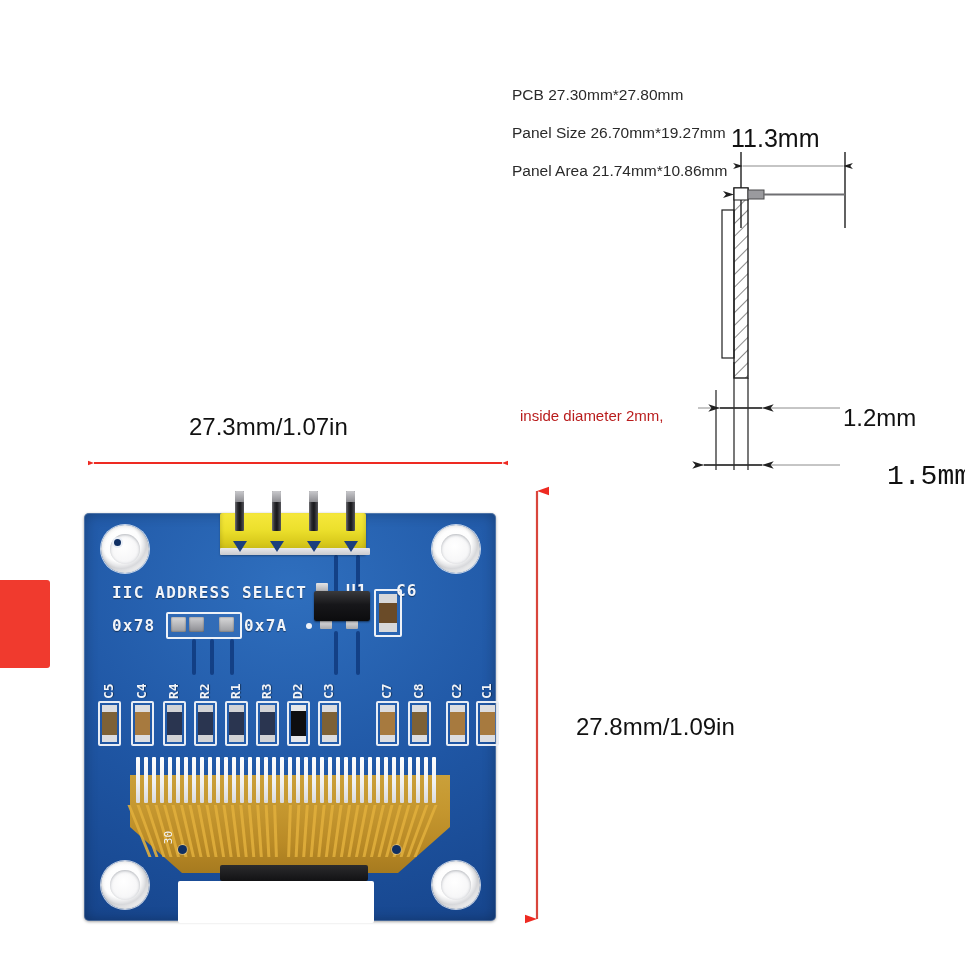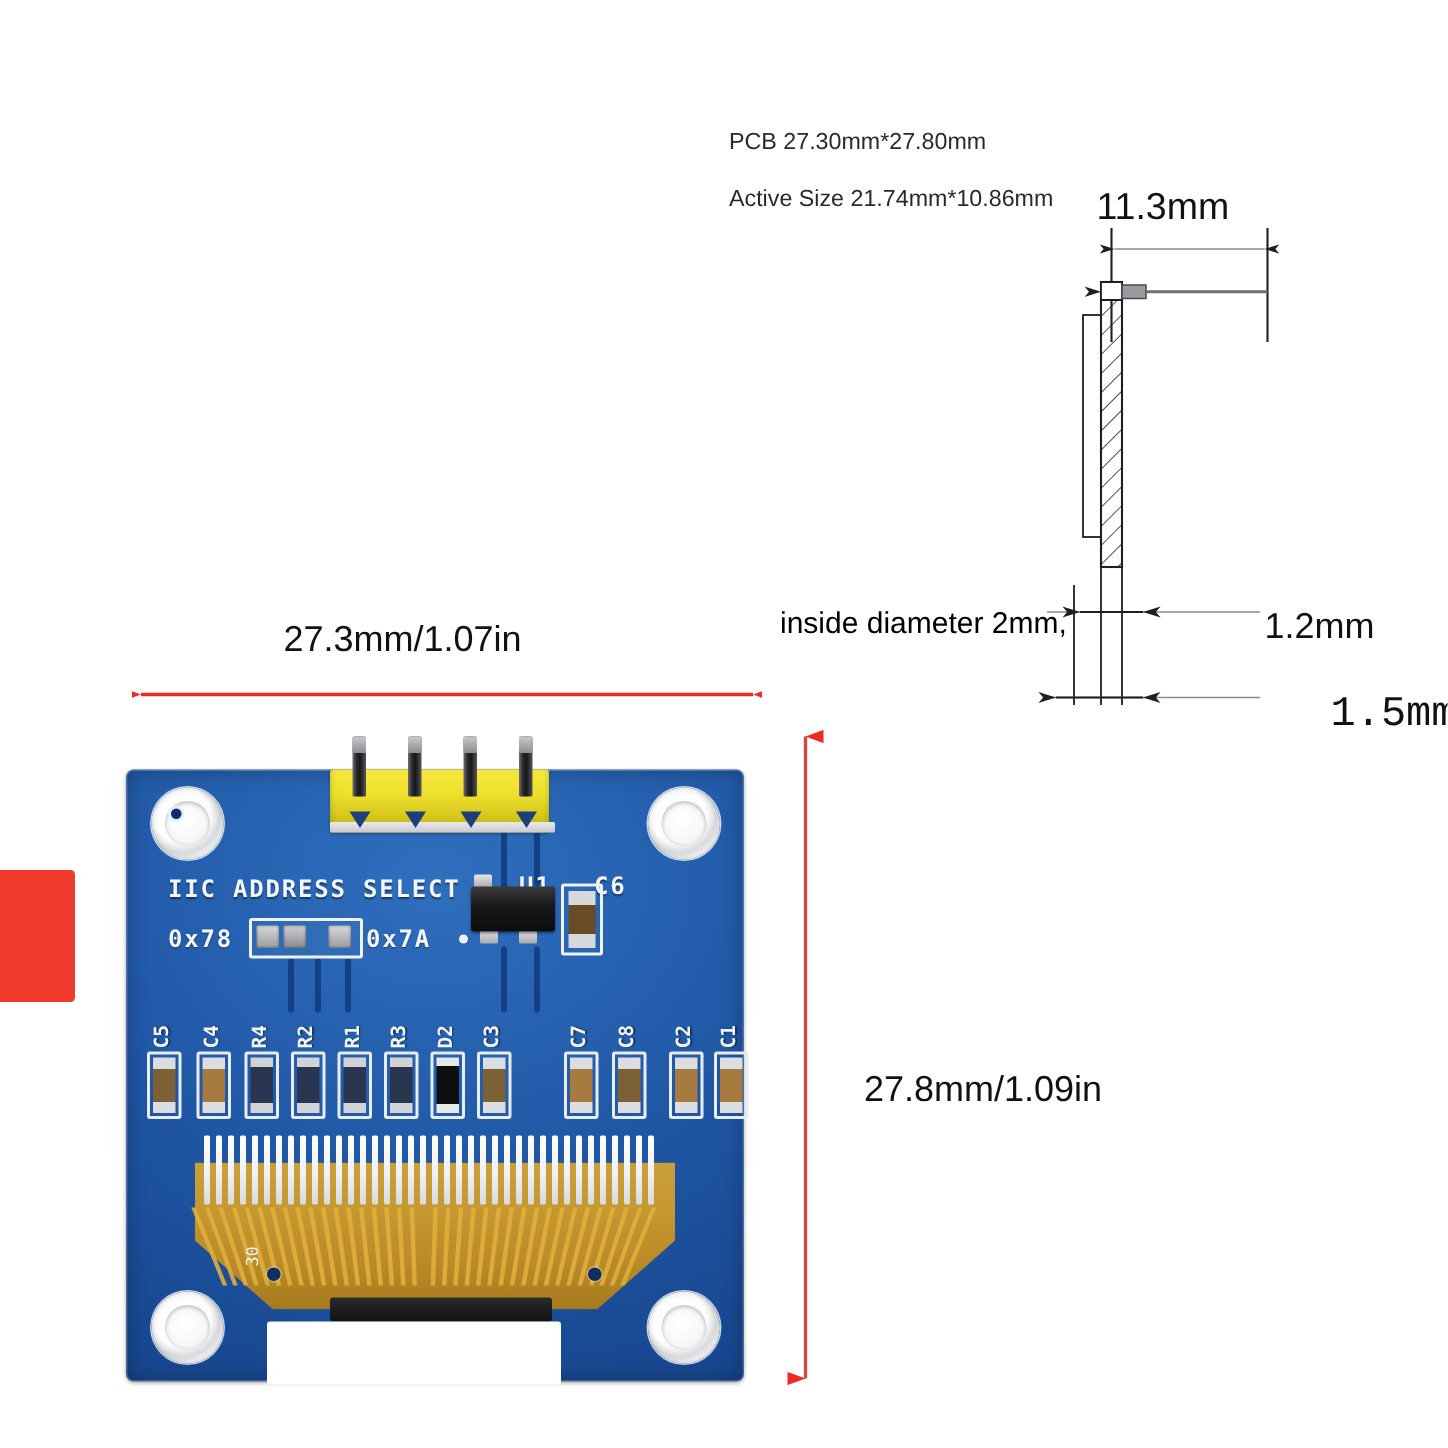--- a/index.html
+++ b/index.html
@@ -5,33 +5,33 @@
 <style>
   html,body{margin:0;padding:0;background:#ffffff;}
   body{
     width:965px;height:965px;position:relative;overflow:hidden;
     font-family:"Liberation Sans","DejaVu Sans",sans-serif;
     color:#1a1a1a;
   }
   .stage{position:absolute;left:0;top:0;width:965px;height:965px;}
 
   
-  .spec-block{position:absolute;left:486px;top:86px;width:270px;}
+  .spec-block{position:absolute;left:512px;top:86px;width:270px;}
   .spec-line{font-size:15.5px;line-height:17px;color:#2a2a2a;margin-bottom:21px;white-space:nowrap;}
 
   
   .dim-label{position:absolute;white-space:nowrap;color:#111;}
   .dim-11{left:731px;top:124px;font-size:25px;}
   .dim-12{left:843px;top:404px;font-size:24px;}
   .dim-15{left:887px;top:461px;font-size:28px;font-family:Liberation Mono, monospace;}
   .dim-w{left:189px;top:413px;font-size:24px;}
   .dim-h{left:576px;top:713px;font-size:24px;}
 
   .note-block{position:absolute;left:520px;top:405px;width:190px;}
-  .note-line{font-size:20px;line-height:22px;color:#000000;white-space:nowrap;}
+  .note-line{font-size:15px;line-height:22px;color:#b91c1c;white-space:nowrap;}
 
   
   .red-arrow-h{position:absolute;left:88px;top:451px;width:420px;height:24px;}
   .red-arrow-v{position:absolute;left:525px;top:485px;width:24px;height:440px;}
 
   
   .tech{position:absolute;left:690px;top:140px;width:275px;height:360px;}
 
   
   .pcb{
@@ -174,21 +174,22 @@
   .red-tab{position:absolute;left:-14px;top:580px;width:64px;height:88px;
     background:#f03a2e;border-radius:3px;}
 </style>
 </head>
 <body>
 
 <div class="stage">
 
   <div class="spec-block">
     <div class="spec-line">PCB 27.30mm*27.80mm</div>
-    <div class="spec-line">Active Size 21.74mm*10.86mm</div>
+    <div class="spec-line">Panel Size  26.70mm*19.27mm</div>
+    <div class="spec-line">Panel Area 21.74mm*10.86mm</div>
   </div>
 
   <div class="tech">
     <svg width="275" height="360" viewBox="0 0 275 360">
       <defs>
         <pattern id="hatch" width="9" height="9" patternTransform="rotate(45)" patternUnits="userSpaceOnUse">
           <line x1="0" y1="0" x2="0" y2="9" stroke="#2b2b2b" stroke-width="1.1"></line>
         </pattern>
         <marker id="arrL" markerWidth="10" markerHeight="8" refX="9" refY="4" orient="auto">
           <path d="M9,4 L0,1.2 L2.4,4 L0,6.8 Z" fill="#1f1f1f"></path>

